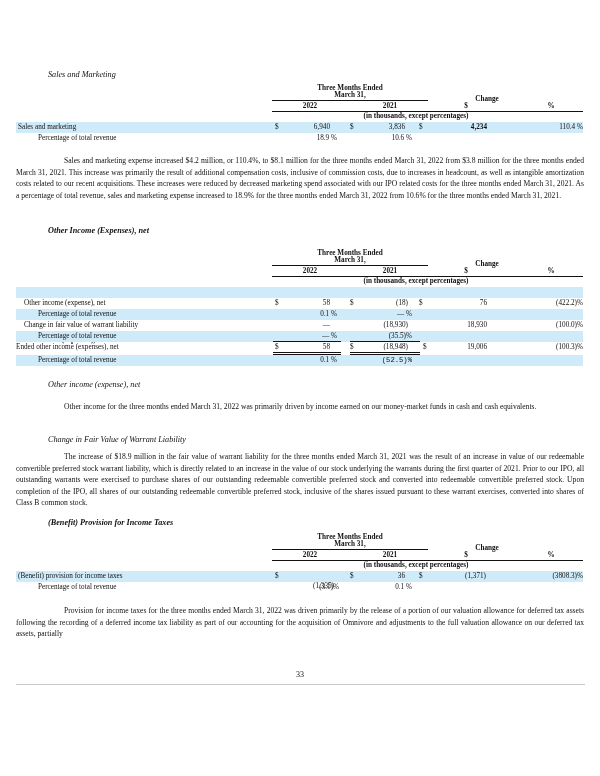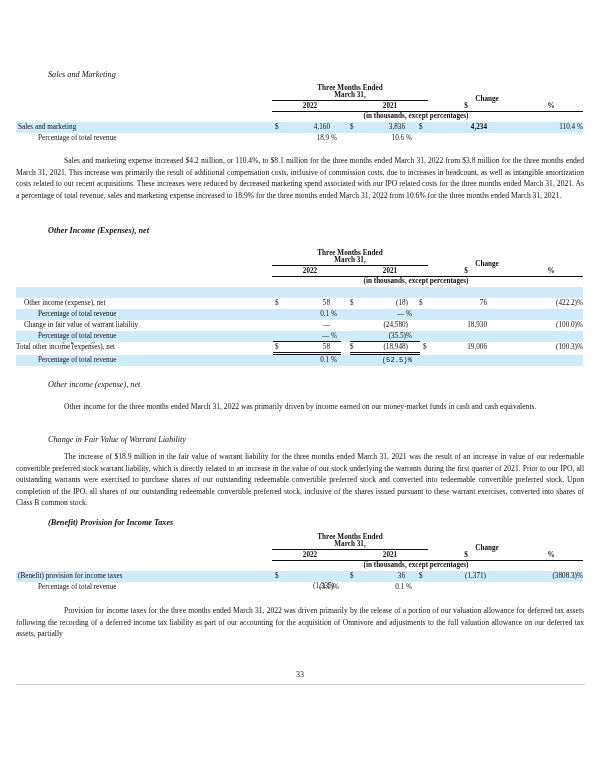--- a/index.html
+++ b/index.html
@@ -36,21 +36,21 @@
   <div class="th" style="left:256px; top:18px; width:76px;">2022</div>
   <div class="th" style="left:336px; top:18px; width:76px;">2021</div>
   <div class="th" style="left:415px; top:18px; width:70px;">$</div>
   <div class="th" style="left:500px; top:18px; width:70px;">%</div>
   <div class="hline" style="left:256px; top:27px; width:311px;"></div>
   <div class="th" style="left:300px; top:28px; width:200px;">(in thousands, except percentages)</div>
 
   <div class="row blue" style="top:38px;">
     <span class="lbl" style="left:2px;">Sales and marketing</span>
     <span class="dol" style="left:259px;">$</span>
-    <span class="cell" style="right:253px;">4,160</span>
+    <span class="cell" style="right:253px;">6,940</span>
     <span class="dol" style="left:334px;">$</span>
     <span class="cell" style="right:178px;">3,836</span>
     <span class="dol" style="left:403px;">$</span>
     <span class="cell" style="right:96px;font-weight:bold;">4,234</span>
     <span class="cell" style="right:0px;">110.4 %</span>
   </div>
   <div class="row" style="top:49px;">
     <span class="lbl" style="left:22px;">Percentage of total revenue</span>
     <span class="cell" style="right:246px;">18.9 %</span>
     <span class="cell" style="right:171px;">10.6 %</span>
@@ -87,33 +87,33 @@
     <span class="cell" style="right:0px;">(422.2)%</span>
   </div>
   <div class="row blue" style="top:60px;">
     <span class="lbl" style="left:22px;">Percentage of total revenue</span>
     <span class="cell" style="right:246px;">0.1 %</span>
     <span class="cell" style="right:171px;">— %</span>
   </div>
   <div class="row" style="top:71px;">
     <span class="lbl" style="left:8px;">Change in fair value of warrant liability</span>
     <span class="cell" style="right:253px;">—</span>
-    <span class="cell" style="right:175px;">(24,580)</span>
+    <span class="cell" style="right:175px;">(18,930)</span>
     <span class="cell" style="right:96px;">18,930</span>
     <span class="cell" style="right:0px;">(100.0)%</span>
   </div>
   <div class="row blue" style="top:82px;">
     <span class="lbl" style="left:22px;">Percentage of total revenue</span>
     <span class="cell" style="right:246px;">— %</span>
     <span class="cell" style="right:171px;">(35.5)%</span>
   </div>
   <div class="ul" style="left:257px; top:92px; width:68px;"></div>
   <div class="ul" style="left:334px; top:92px; width:70px;"></div>
   <div class="row" style="top:93px;">
-    <span class="lbl" style="left:0px;">Total other income (expenses), net</span>
+    <span class="lbl" style="left:0px;">Ended other income (expenses), net</span>
     <span class="dol" style="left:259px;">$</span>
     <span class="cell" style="right:253px;">58</span>
     <span class="dol" style="left:334px;">$</span>
     <span class="cell" style="right:175px;">(18,948)</span>
     <span class="dol" style="left:407px;">$</span>
     <span class="cell" style="right:96px;">19,006</span>
     <span class="cell" style="right:0px;">(100.3)%</span>
   </div>
   <div class="ul" style="left:257px; top:103px; width:68px;"></div>
   <div class="ul" style="left:257px; top:105px; width:68px;"></div>

